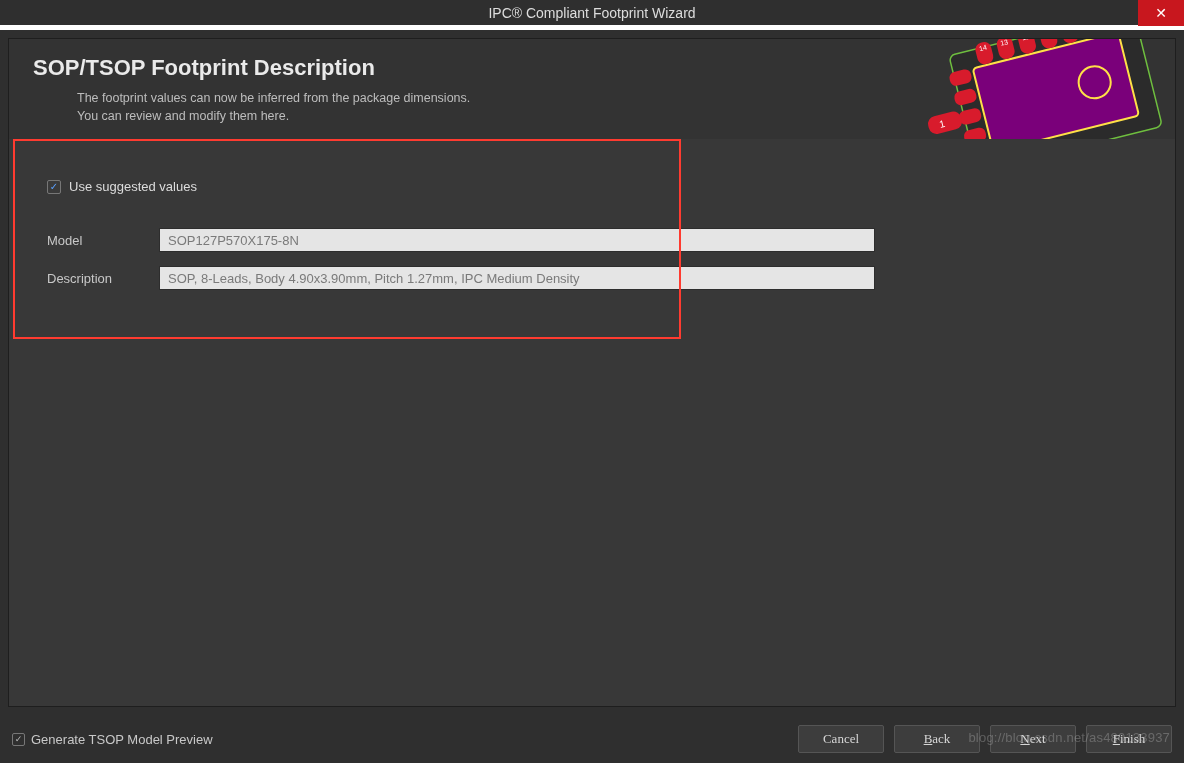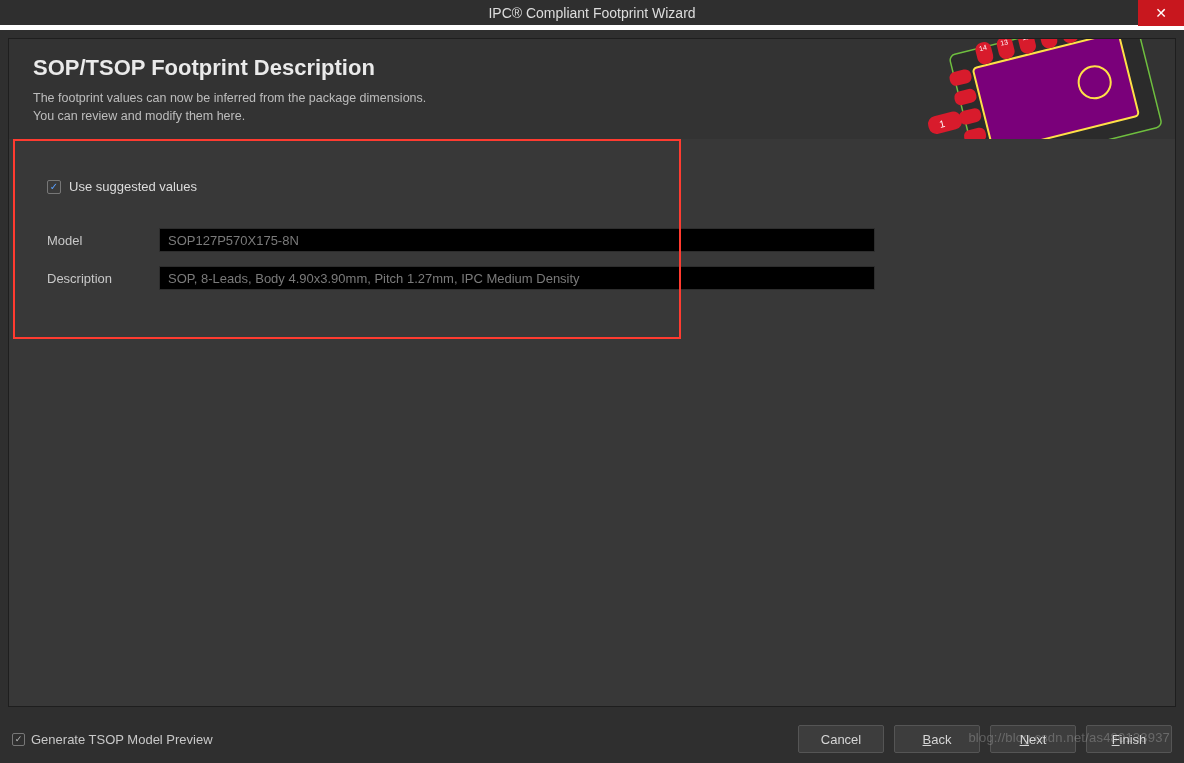--- a/index.html
+++ b/index.html
@@ -62,20 +62,21 @@
   .header-title {
     font-size: 22px;
     font-weight: 600;
     color: #eaeaea;
     margin-bottom: 8px;
   }
   .header-sub {
     font-size: 12.5px;
     color: #bdbdbd;
     line-height: 1.45;
+    margin-left: 44px;
   }
   .pcb-deco {
     position: absolute;
     right: -10px;
     top: -18px;
     width: 300px;
     height: 140px;
     pointer-events: none;
   }
   .content-area {
@@ -123,21 +124,21 @@
     margin-bottom: 14px;
   }
   .form-label {
     width: 112px;
     font-size: 13px;
     color: #c8c8c8;
   }
   .form-input {
     flex: 0 0 716px;
     height: 24px;
-    background: #000000;
+    background: #e5e5e5;
     border: 1px solid #2d2d2d;
     color: #7a7a7a;
     font-size: 13px;
     padding: 0 8px;
     font-family: inherit;
   }
   .form-input:disabled { color: #7a7a7a; }
   .footer {
     height: 48px;
     display: flex;
@@ -168,20 +169,21 @@
   .btn {
     height: 28px;
     min-width: 86px;
     background: #3d3d3d;
     border: 1px solid #555;
     color: #d6d6d6;
     font-size: 13px;
     padding: 0 16px;
     cursor: pointer;
     border-radius: 2px;
+    font-family: Liberation Serif, serif;
   }
   .btn .ul { text-decoration: underline; }
   .watermark {
     position: absolute;
     right: 14px;
     bottom: 18px;
     color: rgba(220,220,220,0.28);
     font-size: 13px;
     pointer-events: none;
     letter-spacing: 0.2px;

